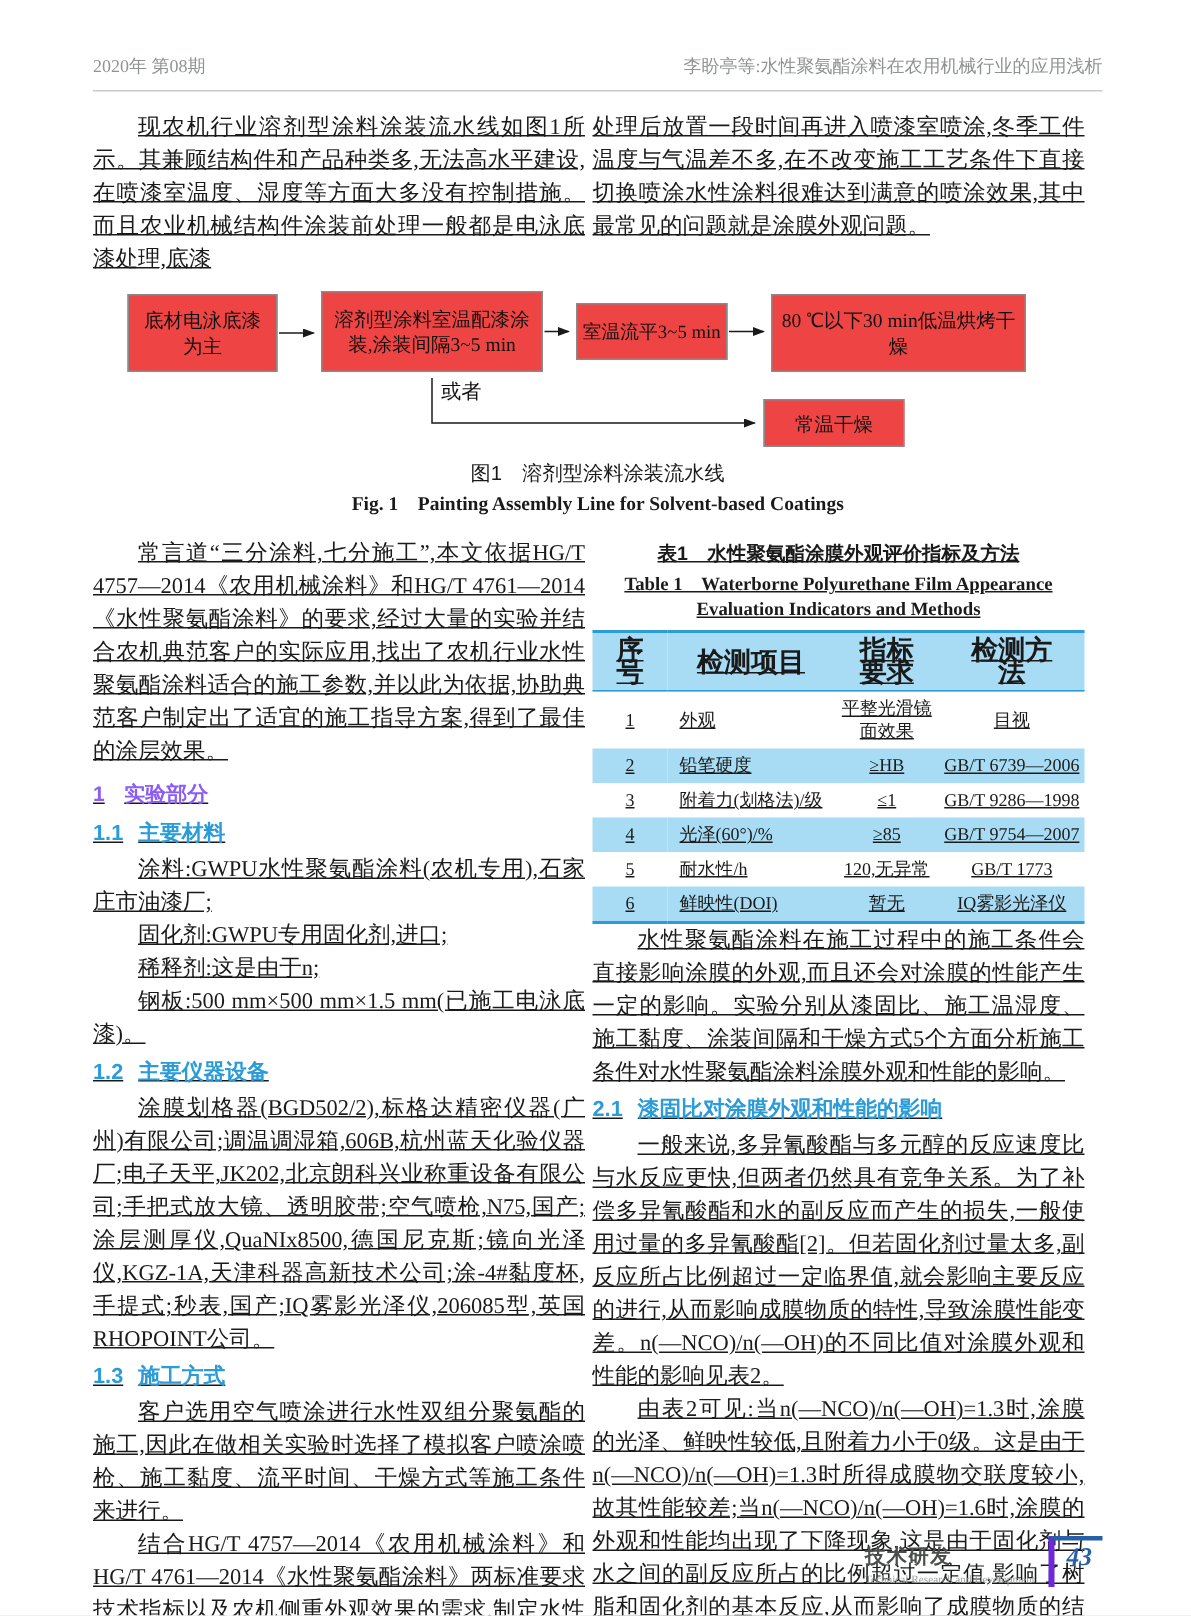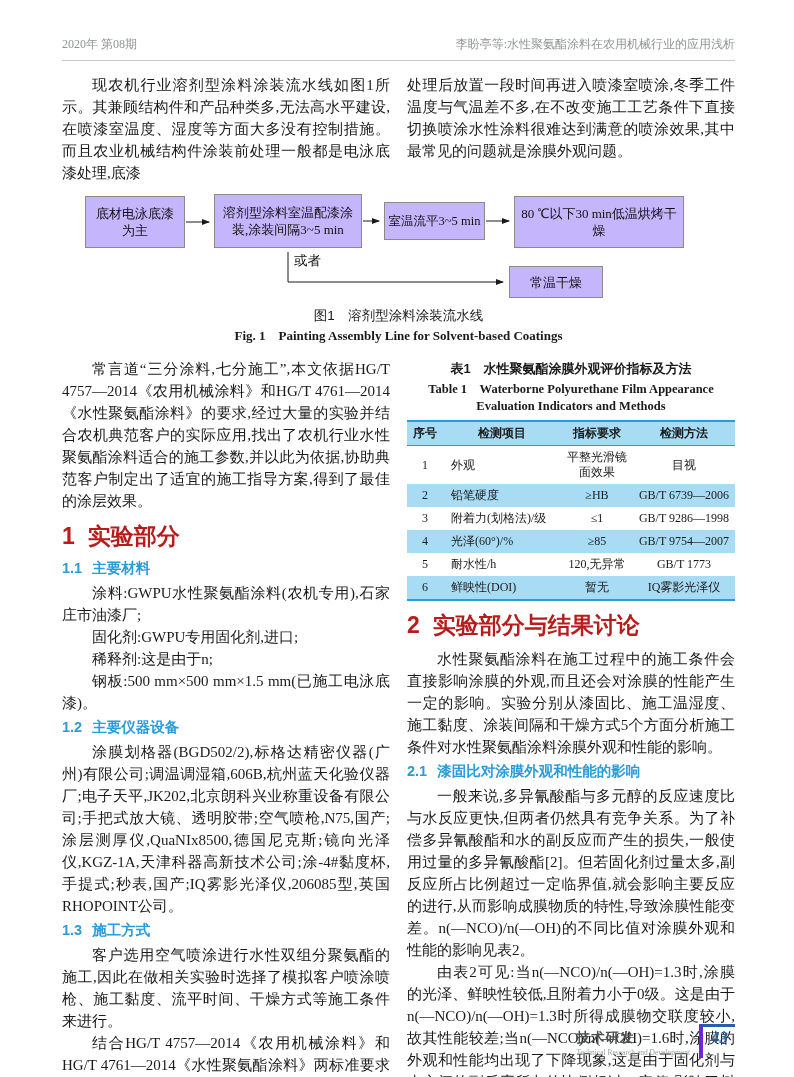--- a/index.html
+++ b/index.html
@@ -11,52 +11,52 @@
   }
   
   .pg-header {
     position:absolute; top:36px; left:62px; width:673px;
     display:flex; justify-content:space-between; align-items:flex-end;
     font-size:12px; color:#8f9491; padding-bottom:7px;
     border-bottom:1px solid #c8ccc9;
   }
   
   .main { position:absolute; top:74px; left:62px; width:673px; }
-  .cols, .intro-row { display:flex; gap:17px; }
+  .cols, .intro-row { display:flex; gap:5px;text-decoration:underline; }
   .col-l { width:328px; }
   .col-r { width:328px; }
   .para {
     font-size:15px; line-height:22px; text-align:justify;
     text-indent:2em;
   }
   .para.noindent { text-indent:0; }
   
   .flowchart { position:relative; height:113px; margin-top:4px; }
   .flow-svg { position:absolute; left:0; top:0; }
   .fbox {
-    position:absolute; border:1px solid #8a8a8a; background:#c4b5fd;
+    position:absolute; border:1px solid #8a8a8a; background:#ef4444;
     display:flex; align-items:center; justify-content:center; text-align:center;
     font-size:13px; line-height:17px; padding:2px 4px; color:#111;
   }
   .fb1 { left:23px;  top:8px;  width:100px; height:52px; }
   .fb2 { left:152px; top:6px;  width:148px; height:54px; }
   .fb3 { left:322px; top:14px; width:101px; height:38px; white-space:nowrap; font-size:12.5px; }
   .fb4 { left:452px; top:8px;  width:170px; height:52px; }
   .fb5 { left:447px; top:78px; width:94px;  height:32px; }
   .or-label { position:absolute; left:232px; top:64px; font-size:13.5px; color:#111; }
   .figcap-zh {
     text-align:center; margin-top:6px; font-size:13.5px; font-weight:normal;
     font-family:"Liberation Sans", sans-serif;
   }
   .figcap-en { text-align:center; font-size:13px; font-weight:bold; margin-top:2px; }
   
   .cols { margin-top:13px; }
   .h-sec {
-    color:#b91c1c; font-family:"Liberation Sans", sans-serif; font-weight:bold;
-    font-size:23px; margin:9px 0 7px 0;
+    color:#8b5cf6; font-family:"Liberation Sans", sans-serif; font-weight:bold;
+    font-size:14px; margin:9px 0 7px 0;
   }
   .h-sub {
     color:#2b9cd8; font-family:"Liberation Sans", sans-serif; font-weight:bold;
     font-size:14.5px; margin:4px 0 4px 0;
   }
   .h-sec .ht { margin-left:13px; }
   .h-sub .ht { margin-left:10px; }
   
   .tabcap-zh {
     text-align:center; font-size:13px; font-weight:bold;
@@ -64,21 +64,21 @@
   }
   .tabcap-en {
     text-align:center; font-size:12.5px; font-weight:bold; line-height:17px;
     margin:3px 14px 5px 14px;
   }
   table.t1 {
     width:100%; border-collapse:collapse; font-size:12px; line-height:15px;
     border-top:2px solid #2b9cd8; border-bottom:2px solid #2b9cd8;
   }
   table.t1 thead tr { background:#a8dcf4; border-bottom:1px solid #2b9cd8; }
-  table.t1 th { font-weight:bold; font-size:12px; padding:4px 1px; text-align:center; }
+  table.t1 th { font-weight:bold; font-size:18px; padding:4px 16px; text-align:center; }
   table.t1 td { padding:4px 1px; text-align:center; }
   table.t1 td.c2 { text-align:left; padding-left:8px; }
   table.t1 tbody tr:nth-child(even) { background:#a8dcf4; }
   table.t1 .w1 { width:36px; } table.t1 .w2 { width:118px; }
   table.t1 .w3 { width:72px; } table.t1 .w4 { width:102px; }
   
   .pg-footer {
     position:absolute; right:59px; bottom:19px;
     display:flex; align-items:flex-start;
   }
@@ -206,23 +206,20 @@
             </tr>
             <tr>
               <td>6</td>
               <td class="c2">鲜映性(DOI)</td>
               <td>暂无</td>
               <td>IQ雾影光泽仪</td>
             </tr>
           </tbody>
         </table>
 
-        <div class="h-sec">
-          <span>2</span><span class="ht">实验部分与结果讨论</span>
-        </div>
         <div class="para">水性聚氨酯涂料在施工过程中的施工条件会直接影响涂膜的外观,而且还会对涂膜的性能产生一定的影响。实验分别从漆固比、施工温湿度、施工黏度、涂装间隔和干燥方式5个方面分析施工条件对水性聚氨酯涂料涂膜外观和性能的影响。</div>
 
         <div class="h-sub">
           <span>2.1</span><span class="ht">漆固比对涂膜外观和性能的影响</span>
         </div>
         <div class="para">一般来说,多异氰酸酯与多元醇的反应速度比与水反应更快,但两者仍然具有竞争关系。为了补偿多异氰酸酯和水的副反应而产生的损失,一般使用过量的多异氰酸酯[2]。但若固化剂过量太多,副反应所占比例超过一定临界值,就会影响主要反应的进行,从而影响成膜物质的特性,导致涂膜性能变差。n(—NCO)/n(—OH)的不同比值对涂膜外观和性能的影响见表2。</div>
         <div class="para">由表2可见:当n(—NCO)/n(—OH)=1.3时,涂膜的光泽、鲜映性较低,且附着力小于0级。这是由于n(—NCO)/n(—OH)=1.3时所得成膜物交联度较小,故其性能较差;当n(—NCO)/n(—OH)=1.6时,涂膜的外观和性能均出现了下降现象,这是由于固化剂与水之间的副反应所占的比例超过一定值,影响了树脂和固化剂的基本反应,从而影响了成膜物质的结构,导</div>
       </div>
 
     </div>

